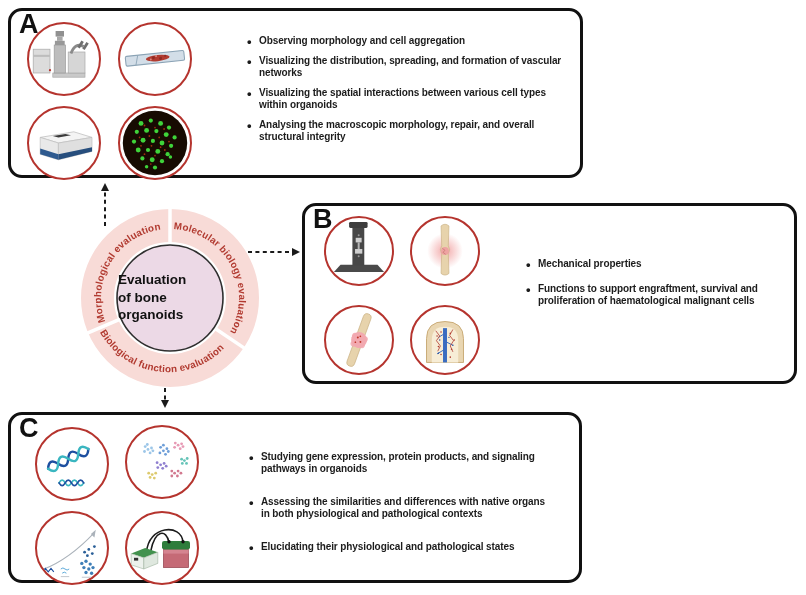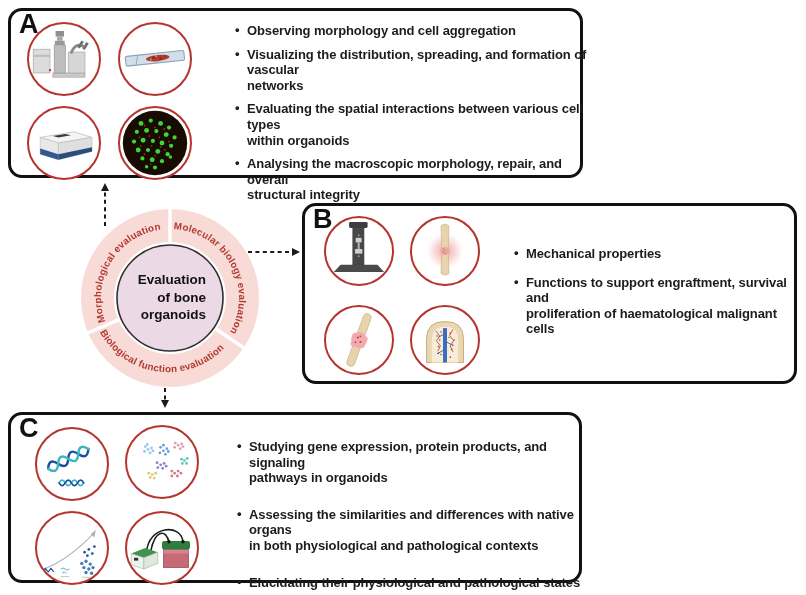--- a/index.html
+++ b/index.html
@@ -3,37 +3,37 @@
 <meta charset="utf-8">
 <style>
   html,body{margin:0;padding:0;background:#ffffff;}
   #canvas{position:relative;width:806px;height:595px;background:#fff;overflow:hidden;
           font-family:"Liberation Sans",sans-serif;color:#1a1a1a;}
   .panel{position:absolute;background:#fff;border:3px solid #111;border-radius:14px;box-sizing:border-box;}
   #panel-a{left:8px;top:8px;width:575px;height:170px;}
   #panel-b{left:302px;top:203px;width:495px;height:181px;}
   #panel-c{left:8px;top:412px;width:574px;height:171px;}
   .panel-label{position:absolute;left:8px;top:-2px;font-size:27px;font-weight:800;color:#111;}
-  .bullets{position:absolute;margin:0;padding:0;font-weight:700;font-size:13px;line-height:1.2;
+  .bullets{position:absolute;margin:12px;padding:0;font-weight:700;font-size:10px;line-height:1.2;
            letter-spacing:-0.1px;color:#1c1c1c;}
   .bullets li{list-style:none;position:relative;padding-left:14px;white-space:pre-line;}
   .bullets li::before{content:"\2022";position:absolute;left:2px;top:-1px;font-size:13px;}
   #bullets-a{left:222px;top:12px;width:356px;} #bullets-a li{margin-bottom:8px;}
   #bullets-b{left:207px;top:40px;width:286px;} #bullets-b li{margin-bottom:13px;}
   #bullets-c{left:224px;top:24px;width:366px;} #bullets-c li{margin-bottom:21px;}
   .icon-circle{position:absolute;border:2.5px solid var(--icon-red,#b5342e);border-radius:50%;
                background:#fff;box-sizing:border-box;overflow:hidden;}
   .icon-circle svg{display:block;width:100%;height:100%;}
   
   #ring-svg{position:absolute;left:75px;top:205px;width:190px;height:185px;}
   .ring-arc{fill:none;stroke:var(--ring-pink,#f8dbd7);stroke-width:33px;}
   .ring-gap{stroke:#fff;stroke-width:3.5px;}
   .ring-label{fill:var(--label-red,#b13a30);font:700 9.8px "Liberation Sans",sans-serif;letter-spacing:.2px;}
   .center-circle{fill:var(--center-fill,#ecd9e6);stroke:#2f2f2f;stroke-width:1.6px;}
-  #center-title{position:absolute;left:118px;top:271px;width:88px;text-align:right;
+  #center-title{position:absolute;left:118px;top:271px;width:88px;text-align:left;
                 font-size:13.5px;font-weight:800;line-height:1.3;color:#111;}
   #arrows{position:absolute;left:0;top:0;width:806px;height:595px;pointer-events:none;}
   .dash{stroke:#1a1a1a;stroke-width:2px;stroke-dasharray:4 3.4;fill:none;}
   .head{fill:#1a1a1a;}
 </style>
 </head>
 <body>
 
 <div id="canvas">
 
@@ -143,21 +143,21 @@
           <circle cx="64" cy="60" r="1.3"></circle>
             <circle cx="44" cy="80" r="1.2"></circle>
         </g>
       </svg>
     </div>
 
     <ul class="bullets" id="bullets-a">
       <li>Observing morphology and cell aggregation</li>
       <li>Visualizing the distribution, spreading, and formation of vascular
 networks</li>
-      <li>Evaluating the spatial interactions between various cell types
+      <li>Visualizing the spatial interactions between various cell types
 within organoids</li>
       <li>Analysing the macroscopic morphology, repair, and overall
 structural integrity</li>
     </ul>
   </div>
 
   <div class="panel" id="panel-b">
     <div class="panel-label">B</div>
 
     <div class="icon-circle" style="left:19px;top:10px;width:70px;height:70px;">

